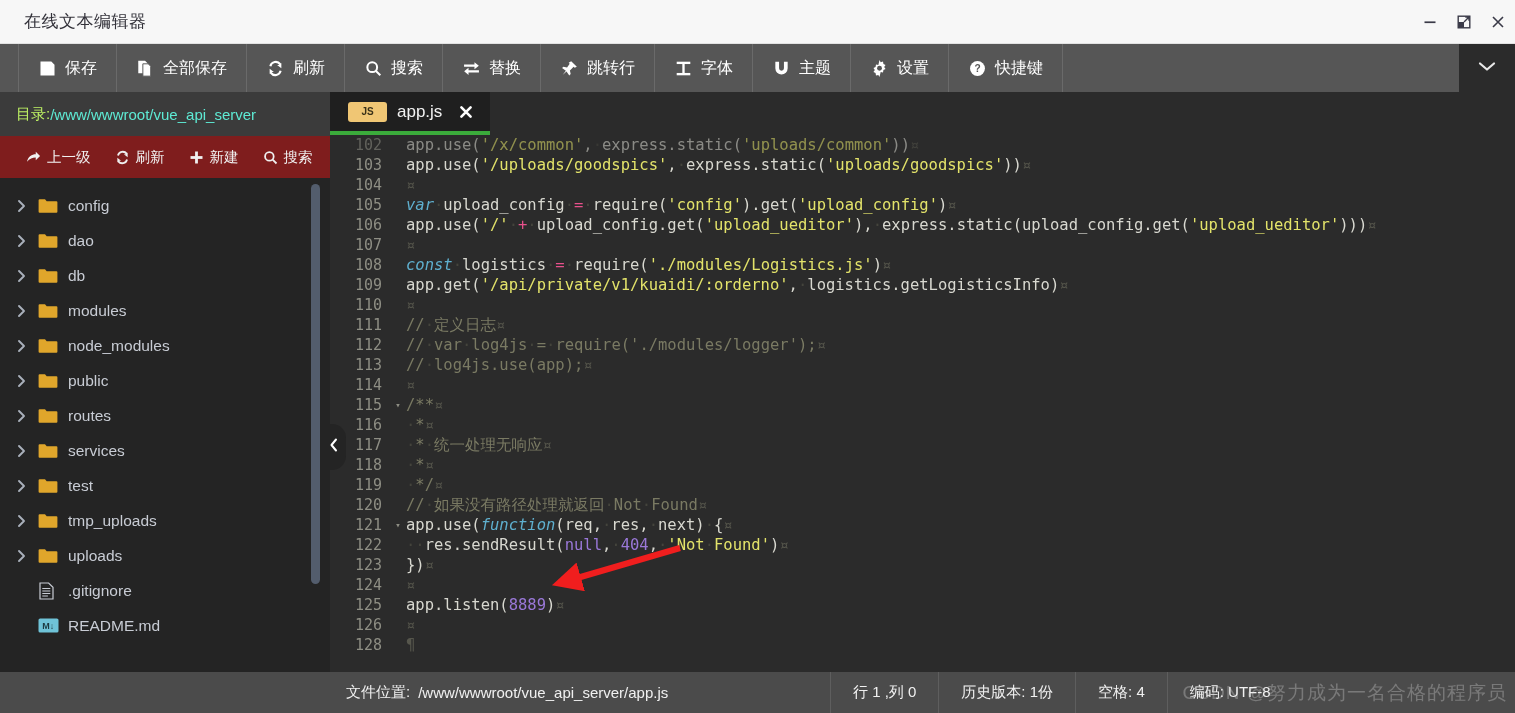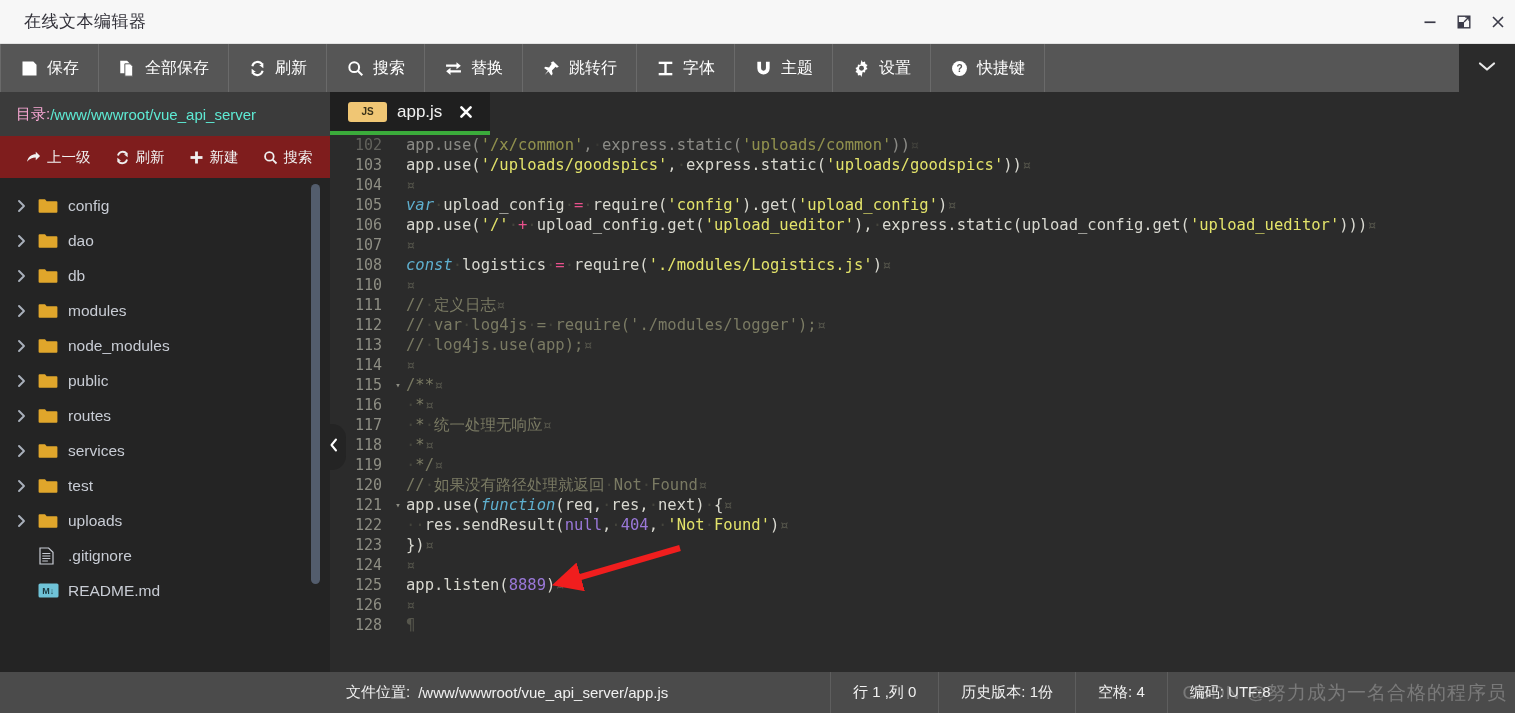--- a/index.html
+++ b/index.html
@@ -29,20 +29,21 @@
     color: #3a3a48; cursor: pointer;
   }
   .win-btn svg { display: block; }
 
   
   .toolbar {
     height: 48px; flex: 0 0 48px;
     background: #565656;
     display: flex; align-items: stretch;
     position: relative;
+    padding-left: 18px;
   }
   .tb-item {
     display: flex; align-items: center; gap: 9px;
     padding: 0 19px;
     color: #ffffff; font-size: 16px;
     border-right: 1px solid #6a6a6a;
     cursor: pointer; white-space: nowrap;
   }
   .tb-item:first-child { border-left: 1px solid #6a6a6a; }
   .tb-icon { display: flex; align-items: center; justify-content: center; width: 18px; height: 18px; color: #fff; }
@@ -65,21 +66,21 @@
     position: relative;
   }
   .dir-header {
     height: 44px; flex: 0 0 44px;
     background: #3b3b3b;
     display: flex; align-items: center;
     padding: 0 0 0 16px;
     color: #e6e6e6; font-size: 15px;
     white-space: nowrap; overflow: hidden;
   }
-  .dir-header .lbl { color: #f9a8d4; }
+  .dir-header .lbl { color: #bef264; }
   .dir-header .path { color: #5eead4; }
   .dir-tools {
     height: 42px; flex: 0 0 42px;
     background: #7f1d1d;
     display: flex; align-items: center;
     padding-left: 14px; gap: 0;
   }
   .dt-item {
     display: flex; align-items: center; gap: 6px;
     padding: 0 12px; height: 100%;
@@ -525,20 +526,33 @@
               <span class="ft-caret">
                 <svg width="11" height="14" viewBox="0 0 11 14" fill="none" stroke="currentColor" stroke-width="1.9" stroke-linecap="round" stroke-linejoin="round">
                   <path d="M3 2 L8 7 L3 12"></path>
                 </svg>
               </span>
               <span class="ft-icon">
                 <svg class="folder-svg" width="20" height="16" viewBox="0 0 20 16">
                   <path d="M0.6 2.3a1 1 0 0 1 1-1h5.4l1.7 1.9h9.7a1 1 0 0 1 1 1v9.5a1 1 0 0 1-1 1H1.6a1 1 0 0 1-1-1V2.3z" fill="#e0a62b"></path>
                 </svg>
               </span>
+              <span class="ft-label">tmp_uploads</span>
+            </div>
+            <div class="ft-row">
+              <span class="ft-caret">
+                <svg width="11" height="14" viewBox="0 0 11 14" fill="none" stroke="currentColor" stroke-width="1.9" stroke-linecap="round" stroke-linejoin="round">
+                  <path d="M3 2 L8 7 L3 12"></path>
+                </svg>
+              </span>
+              <span class="ft-icon">
+                <svg class="folder-svg" width="20" height="16" viewBox="0 0 20 16">
+                  <path d="M0.6 2.3a1 1 0 0 1 1-1h5.4l1.7 1.9h9.7a1 1 0 0 1 1 1v9.5a1 1 0 0 1-1 1H1.6a1 1 0 0 1-1-1V2.3z" fill="#e0a62b"></path>
+                </svg>
+              </span>
               <span class="ft-label">uploads</span>
             </div>
             <div class="ft-row">
               <span class="ft-caret empty">
                 <svg width="11" height="14" viewBox="0 0 11 14" fill="none" stroke="currentColor" stroke-width="1.9" stroke-linecap="round" stroke-linejoin="round">
                   <path d="M3 2 L8 7 L3 12"></path>
                 </svg>
               </span>
               <span class="ft-icon">
                 <svg width="17" height="18" viewBox="0 0 17 18">
@@ -624,20 +638,25 @@
               <span class="ln">107</span>
               <span class="fold"></span>
               <span class="code-text"><span class="t-eol">¤</span></span>
             </div>
             <div class="code-line">
               <span class="ln">108</span>
               <span class="fold"></span>
               <span class="code-text"><span class="t-kw">const</span><span class="t-dot">·</span><span class="t-pln">logistics</span><span class="t-dot">·</span><span class="t-op">=</span><span class="t-dot">·</span><span class="t-pln">require(</span><span class="t-str">'./modules/Logistics.js'</span><span class="t-pln">)</span><span class="t-eol">¤</span></span>
             </div>
             <div class="code-line">
+              <span class="ln">109</span>
+              <span class="fold"></span>
+              <span class="code-text"><span class="t-pln">app.get(</span><span class="t-str">'/api/private/v1/kuaidi/:orderno'</span><span class="t-pln">,</span><span class="t-dot">·</span><span class="t-pln">logistics.getLogisticsInfo)</span><span class="t-eol">¤</span></span>
+            </div>
+            <div class="code-line">
               <span class="ln">110</span>
               <span class="fold"></span>
               <span class="code-text"><span class="t-eol">¤</span></span>
             </div>
             <div class="code-line">
               <span class="ln">111</span>
               <span class="fold"></span>
               <span class="code-text"><span class="t-cmt">//</span><span class="t-dot">·</span><span class="t-cmt">定义日志</span><span class="t-eol">¤</span></span>
             </div>
             <div class="code-line">

